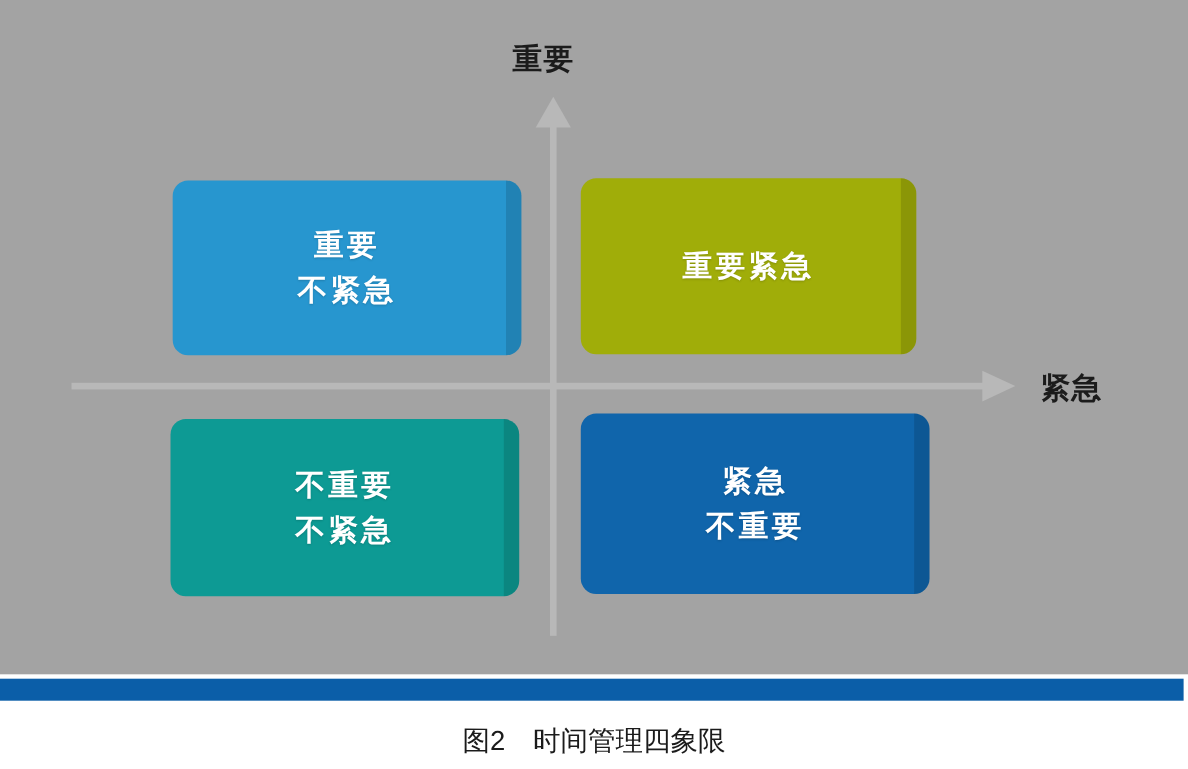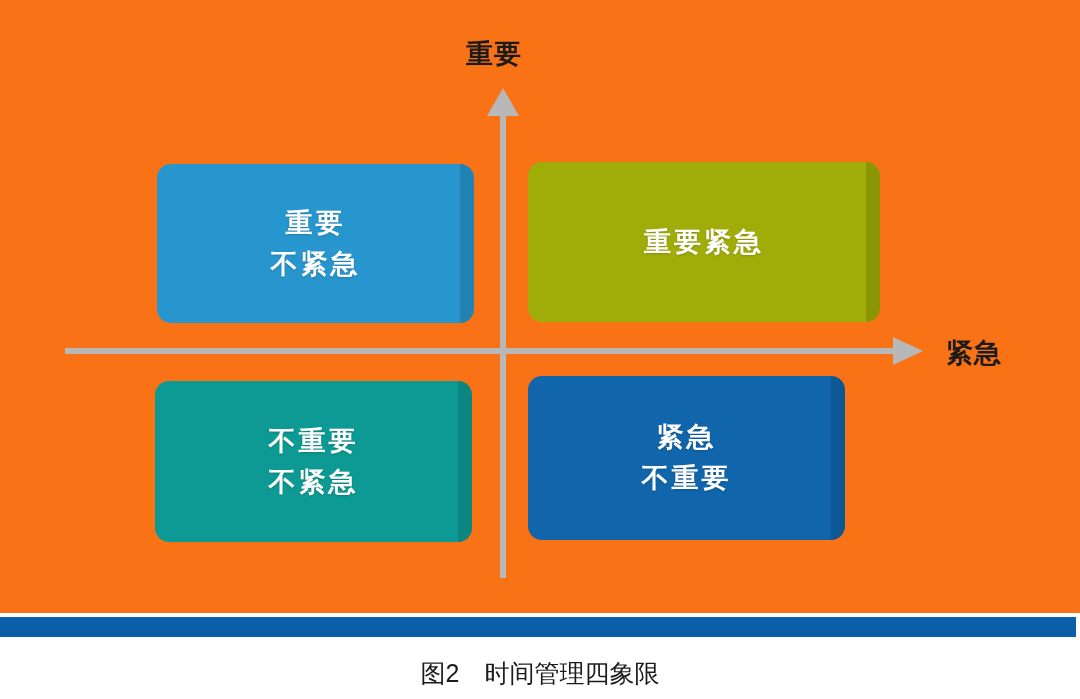--- a/index.html
+++ b/index.html
@@ -134,21 +134,21 @@
 
   #quad-important-not-urgent {
     left: 157px;
     top: 164px;
     width: 317px;
     height: 159px;
   }
   #quad-important-urgent {
     left: 528px;
     top: 162px;
-    width: 352px;
+    width: 305px;
     height: 160px;
   }
   #quad-not-important-not-urgent {
     left: 155px;
     top: 381px;
     width: 317px;
     height: 161px;
   }
   #quad-urgent-not-important {
     left: 528px;
@@ -174,21 +174,21 @@
     font-size: 25px;
     color: #1b1b1b;
     white-space: pre;
   }
 </style>
 </head>
 <body>
 
 <div id="page">
 
-  <div id="diagram" style="background: #f97316;">
+  <div id="diagram" style="background: #a3a3a3;">
 
     <div class="axis-v-line"></div>
     <div class="axis-v-head"></div>
     <div class="axis-label axis-label-y">重要</div>
 
     <div class="axis-h-line"></div>
     <div class="axis-h-head"></div>
     <div class="axis-label axis-label-x">紧急</div>
 
     <div class="quad" id="quad-important-not-urgent" style="background: rgb(39, 150, 207);">

